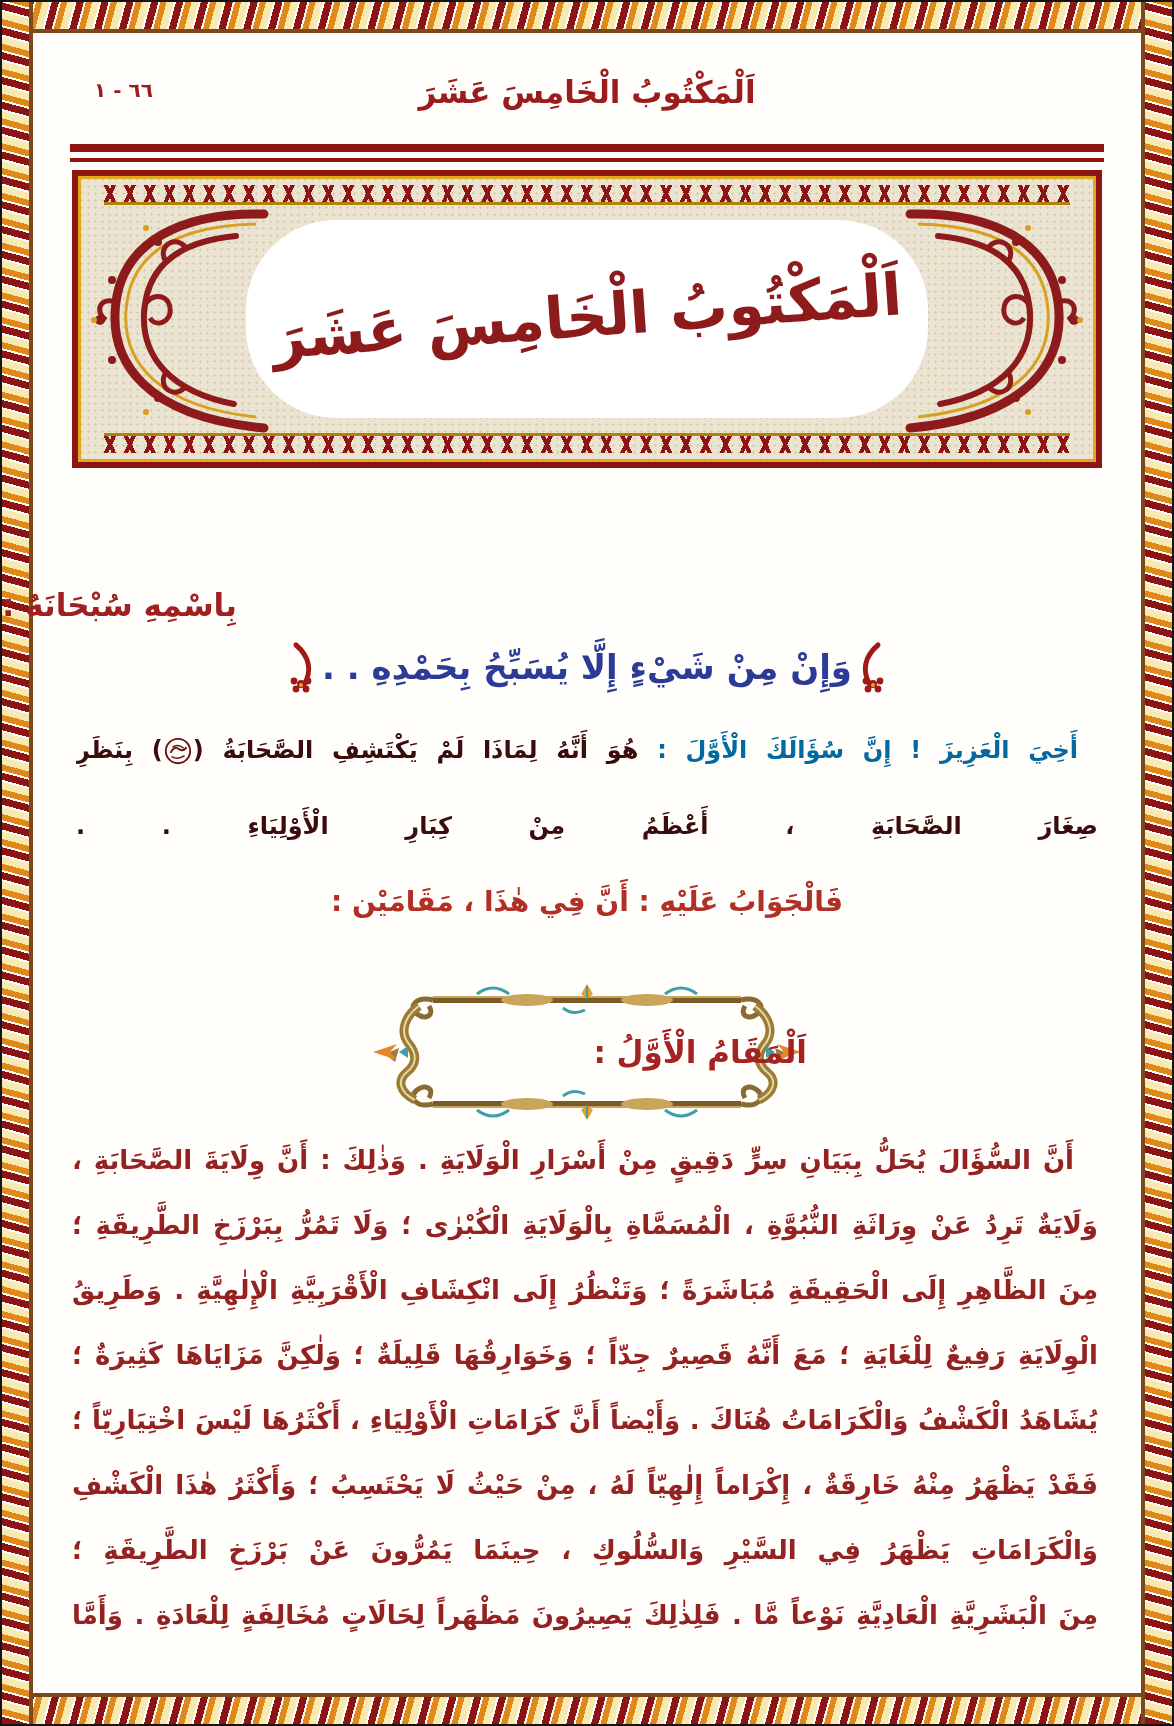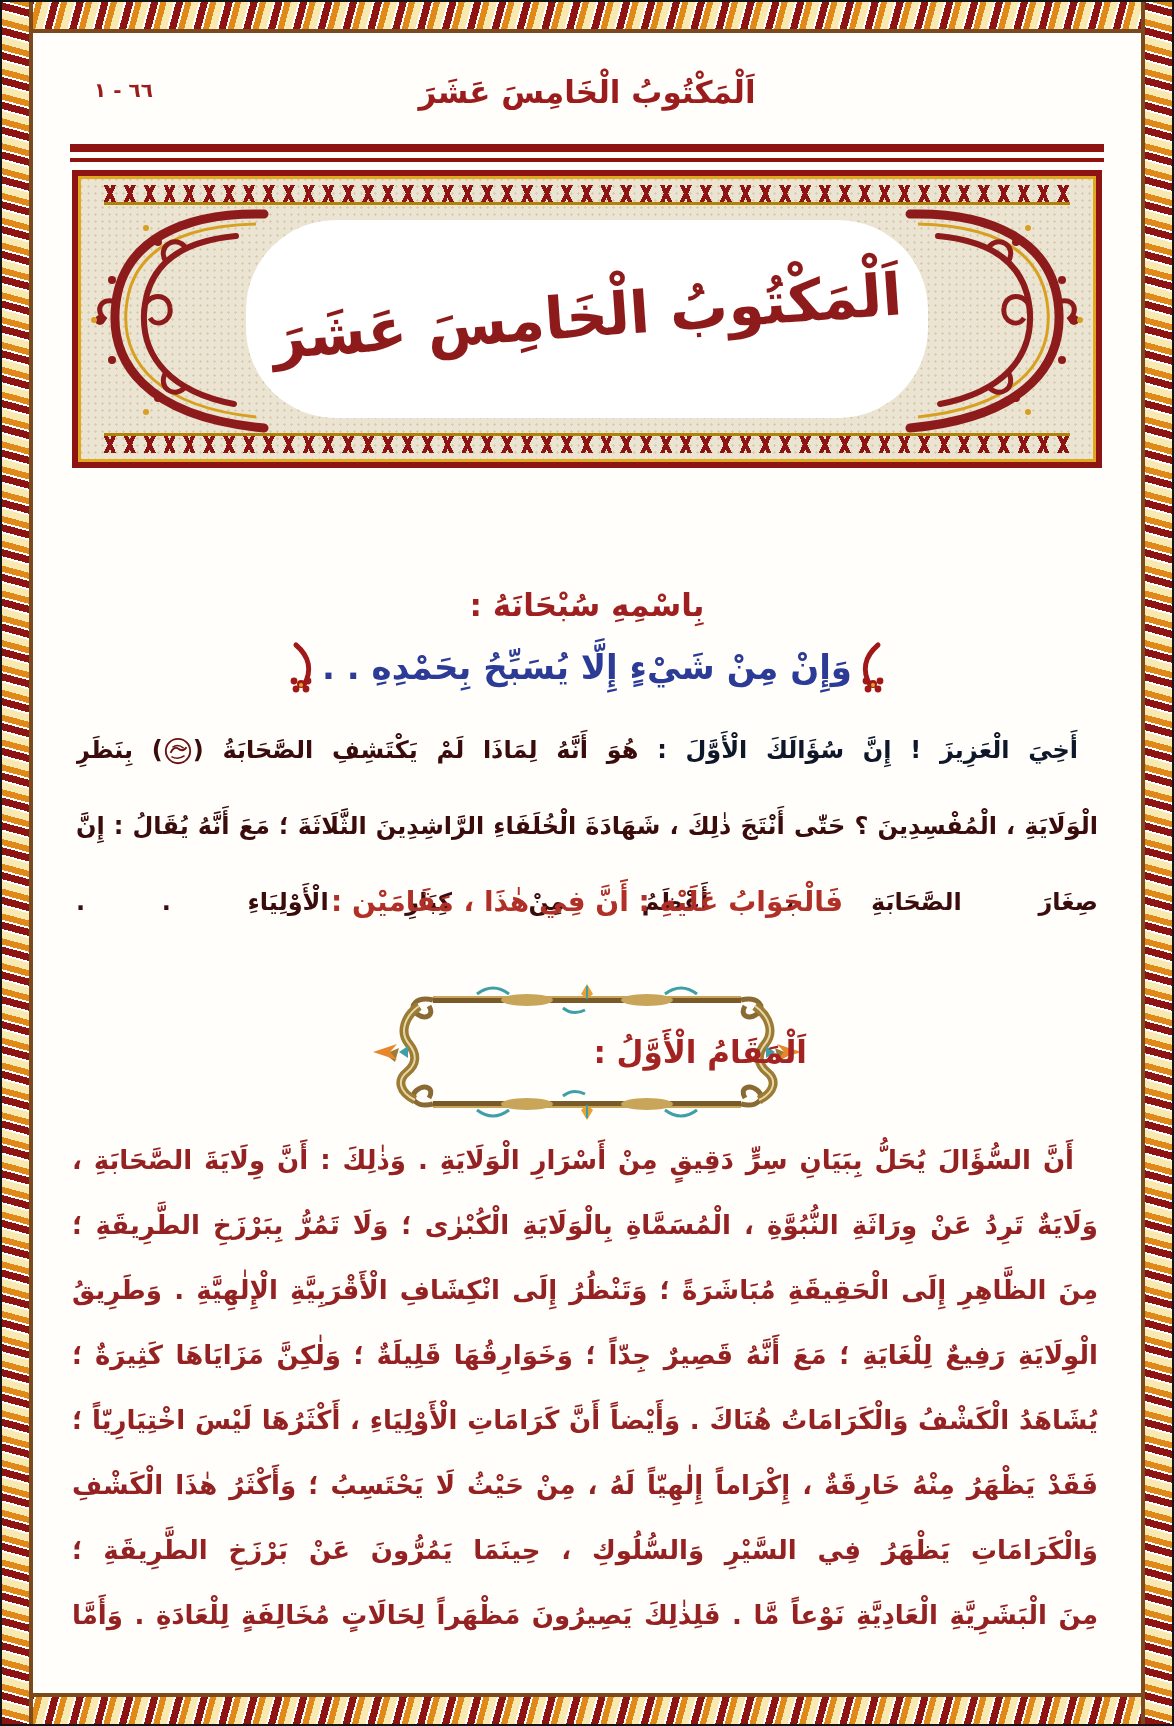--- a/index.html
+++ b/index.html
@@ -40,34 +40,34 @@
   .tb-white{position:absolute;left:168px;right:168px;top:44px;bottom:44px;
     background:#ffffff;border-radius:90px;}
   .tb-flourish{position:absolute;top:26px;width:185px;height:238px;}
   .tb-flourish.left{left:8px;}
   .tb-flourish.right{right:8px;transform:scaleX(-1);}
   .tb-title{position:absolute;left:0;right:0;top:50%;
     transform:translateY(-54%) rotate(-4deg);
     text-align:center;font-size:58px;font-weight:bold;color:#8e1b1b;direction:rtl;}
 
   
-  .basmala{position:absolute;top:585px;left:0;right:0;text-align:center;
+  .basmala{position:absolute;top:585px;left:0;right:0;text-align:left;
     font-size:31px;font-weight:bold;color:#9e2020;direction:rtl;}
   .verse{position:absolute;top:630px;left:0;right:0;height:70px;
     display:flex;justify-content:center;align-items:center;gap:4px;direction:rtl;}
   .verse-text{color:#2c3c96;font-size:34px;font-weight:bold;}
   .verse-bracket{width:30px;height:52px;flex:0 0 auto;}
   .verse-bracket.close{transform:scaleX(-1);}
 
   
   .para1{position:absolute;top:710px;left:74px;right:74px;direction:rtl;}
   .para1 .line{height:76px;line-height:76px;font-size:24px;font-weight:bold;
     color:#3a0c0c;text-align:justify;text-align-last:justify;overflow:hidden;}
   .para1 .line.first{padding-right:20px;}
-  .lead{color:#0f172a;}
+  .lead{color:#0369a1;}
   .seal{color:#3a0c0c;white-space:nowrap;}
   .seal svg{vertical-align:-8px;}
 
   .answer{position:absolute;top:883px;left:0;right:0;text-align:center;
     font-size:28px;font-weight:bold;color:#b03028;direction:rtl;}
 
   
   .station{position:absolute;top:980px;left:50%;transform:translateX(-50%);
     width:440px;height:140px;}
   .station svg.bg{position:absolute;left:0;top:0;}
@@ -184,21 +184,20 @@
       <span class="lead">أَخِيَ الْعَزِيزَ ! إِنَّ سُؤَالَكَ الْأَوَّلَ :</span>
       <span>هُوَ أَنَّهُ لِمَاذَا لَمْ يَكْتَشِفِ الصَّحَابَةُ</span>
       <span class="seal"><span>(</span><svg width="30" height="30" viewBox="0 0 32 32">
             <circle cx="16" cy="16" r="13" fill="none" stroke="#6b1111" stroke-width="2"></circle>
             <path d="M8,18 q4,-8 9,-4 q5,3 8,-2" stroke="#6b1111" stroke-width="2" fill="none"></path>
             <path d="M10,12 q6,-4 12,1" stroke="#6b1111" stroke-width="1.6" fill="none"></path>
             <path d="M9,22 q7,4 14,-1" stroke="#6b1111" stroke-width="1.6" fill="none"></path>
           </svg><span>)</span></span>
       <span>بِنَظَرِ</span>
     </div>
-    <div class="line">الْوَلَايَةِ ، الْمُفْسِدِينَ ؟ حَتّٰى أَنْتَجَ ذٰلِكَ ، شَهَادَةَ الْخُلَفَاءِ الرَّاشِدِينَ الثَّلَاثَةَ ؛ مَعَ أَنَّهُ يُقَالُ : إِنَّ</div>
     <div class="line">صِغَارَ الصَّحَابَةِ ، أَعْظَمُ مِنْ كِبَارِ الْأَوْلِيَاءِ . .</div>
   </div>
 
   <div class="answer">فَالْجَوَابُ عَلَيْهِ : أَنَّ فِي هٰذَا ، مَقَامَيْن :</div>
 
   <div class="station">
     <svg class="bg" width="440" height="140" viewBox="0 0 440 140">
       <defs>
         <g id="sb-bar">
           <rect x="66" y="16" width="308" height="5" fill="#7a5a28"></rect>

